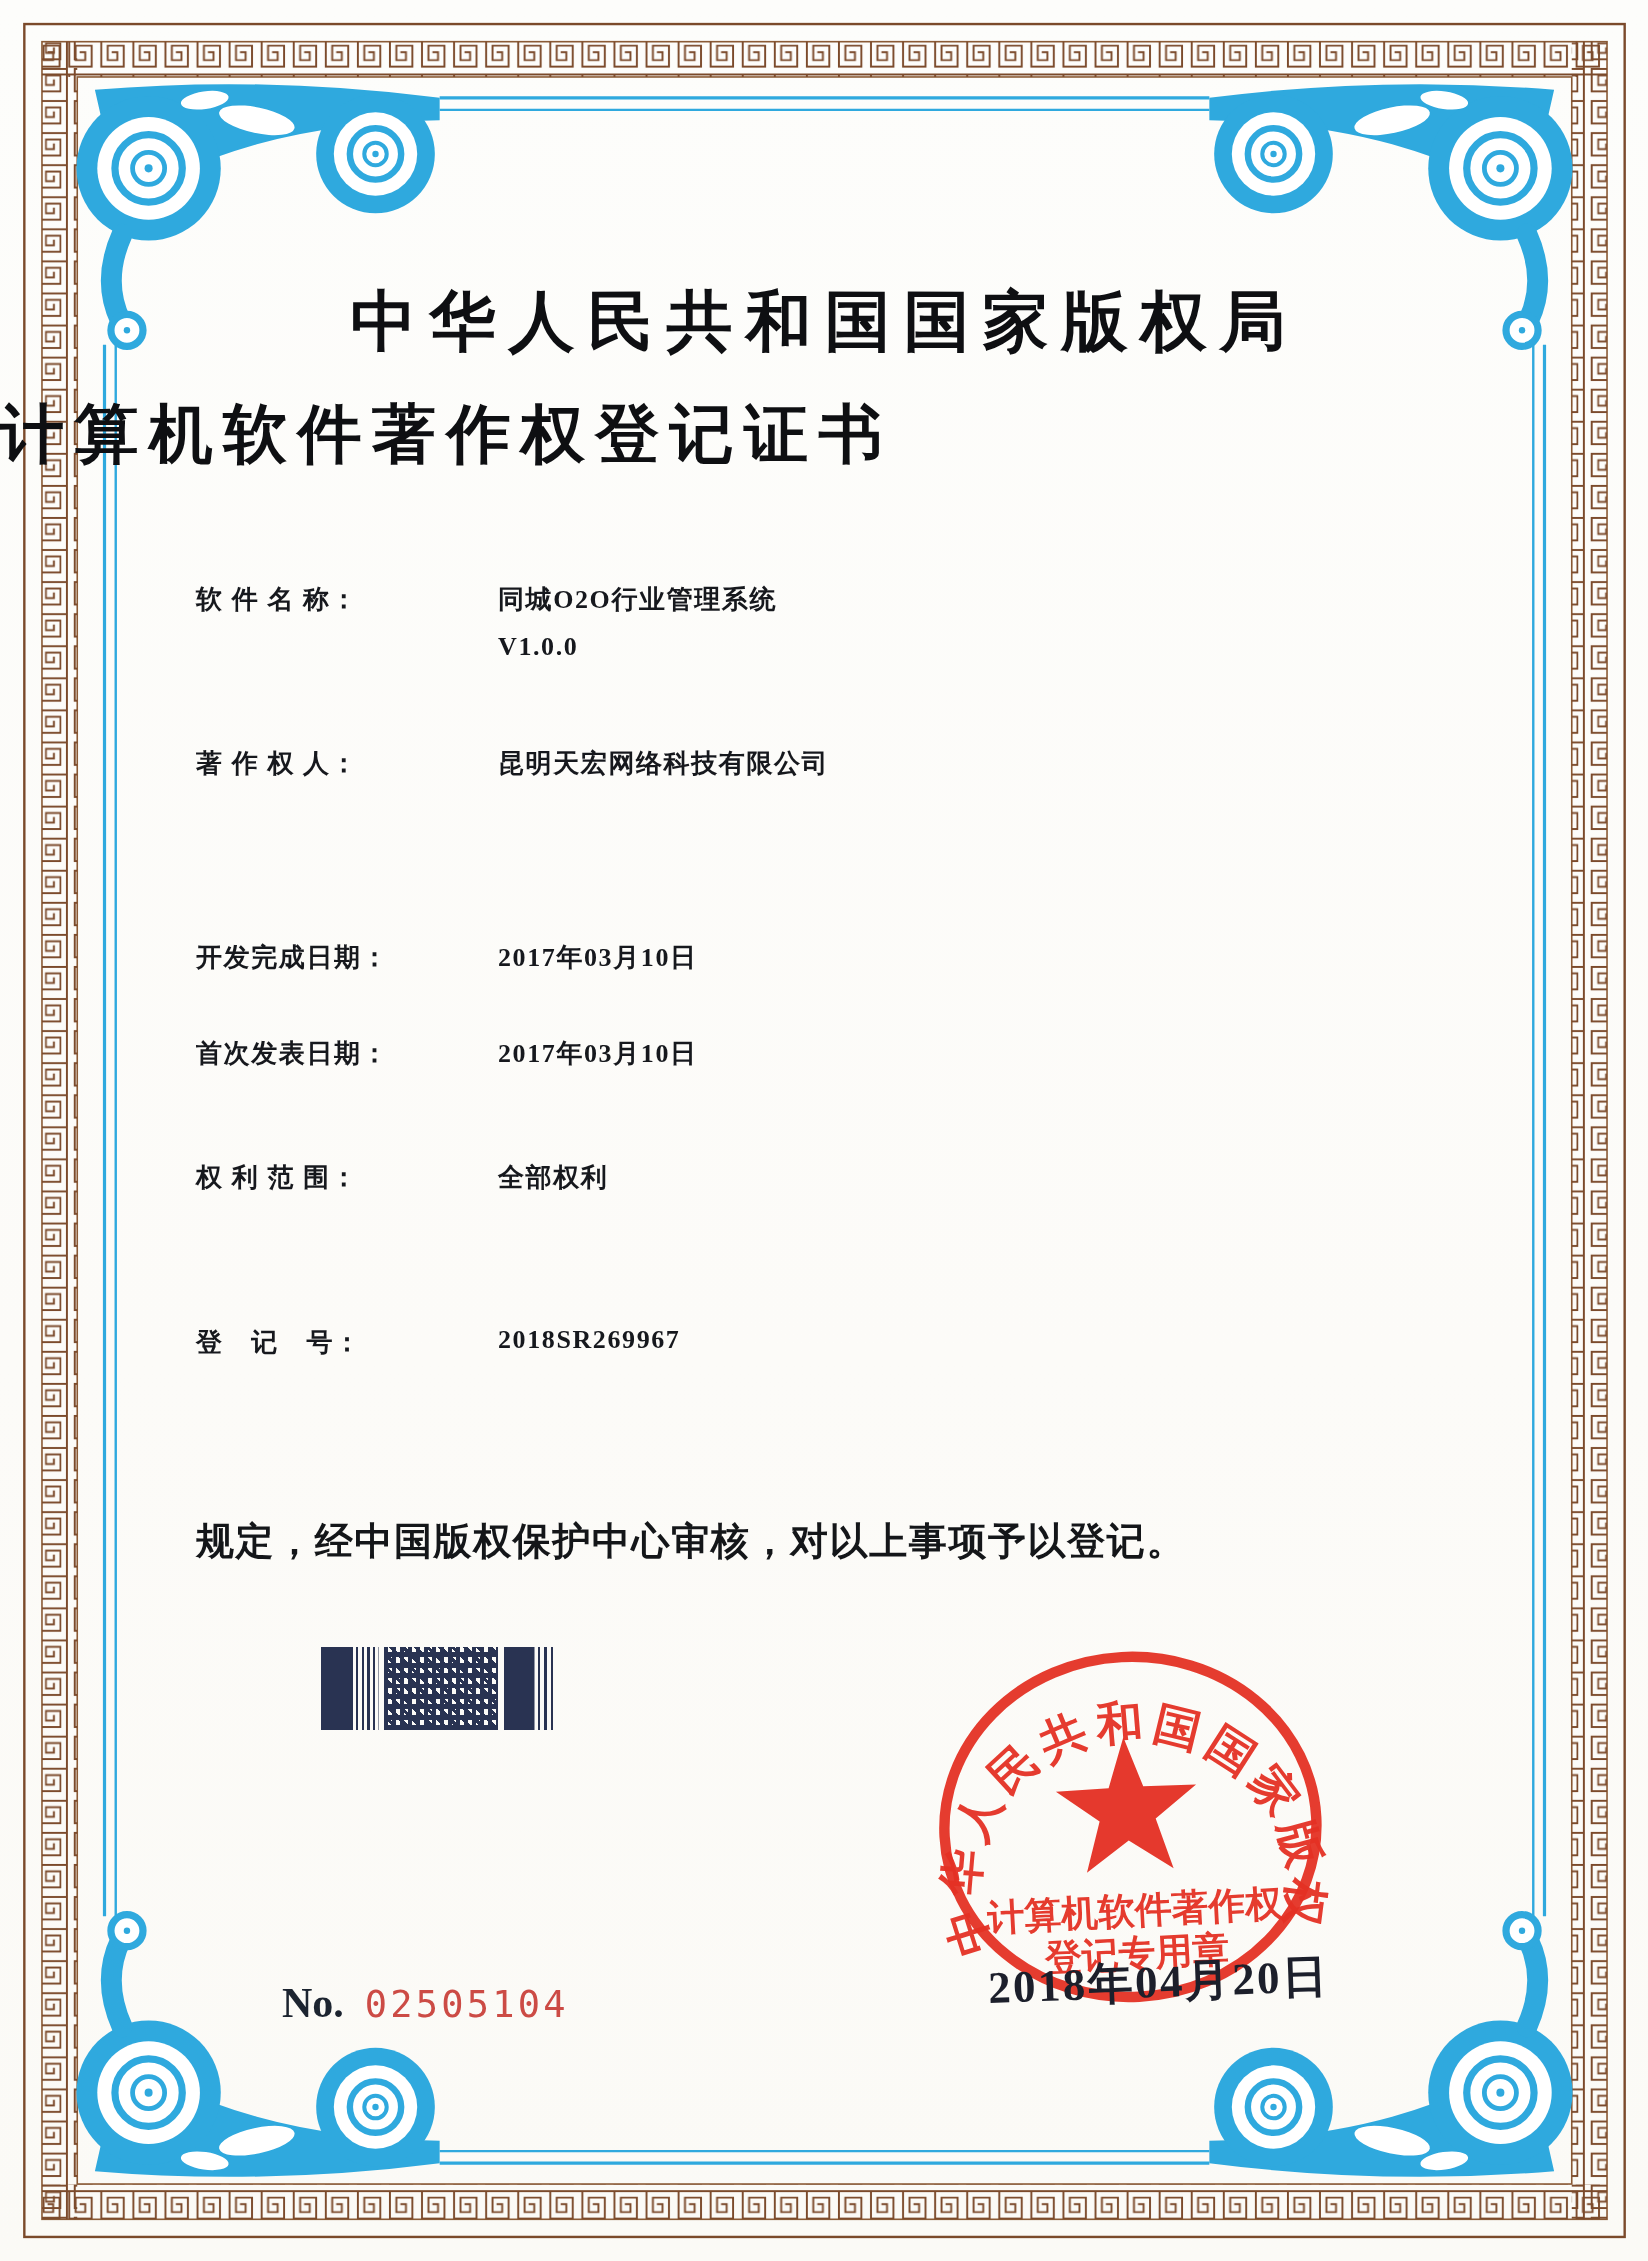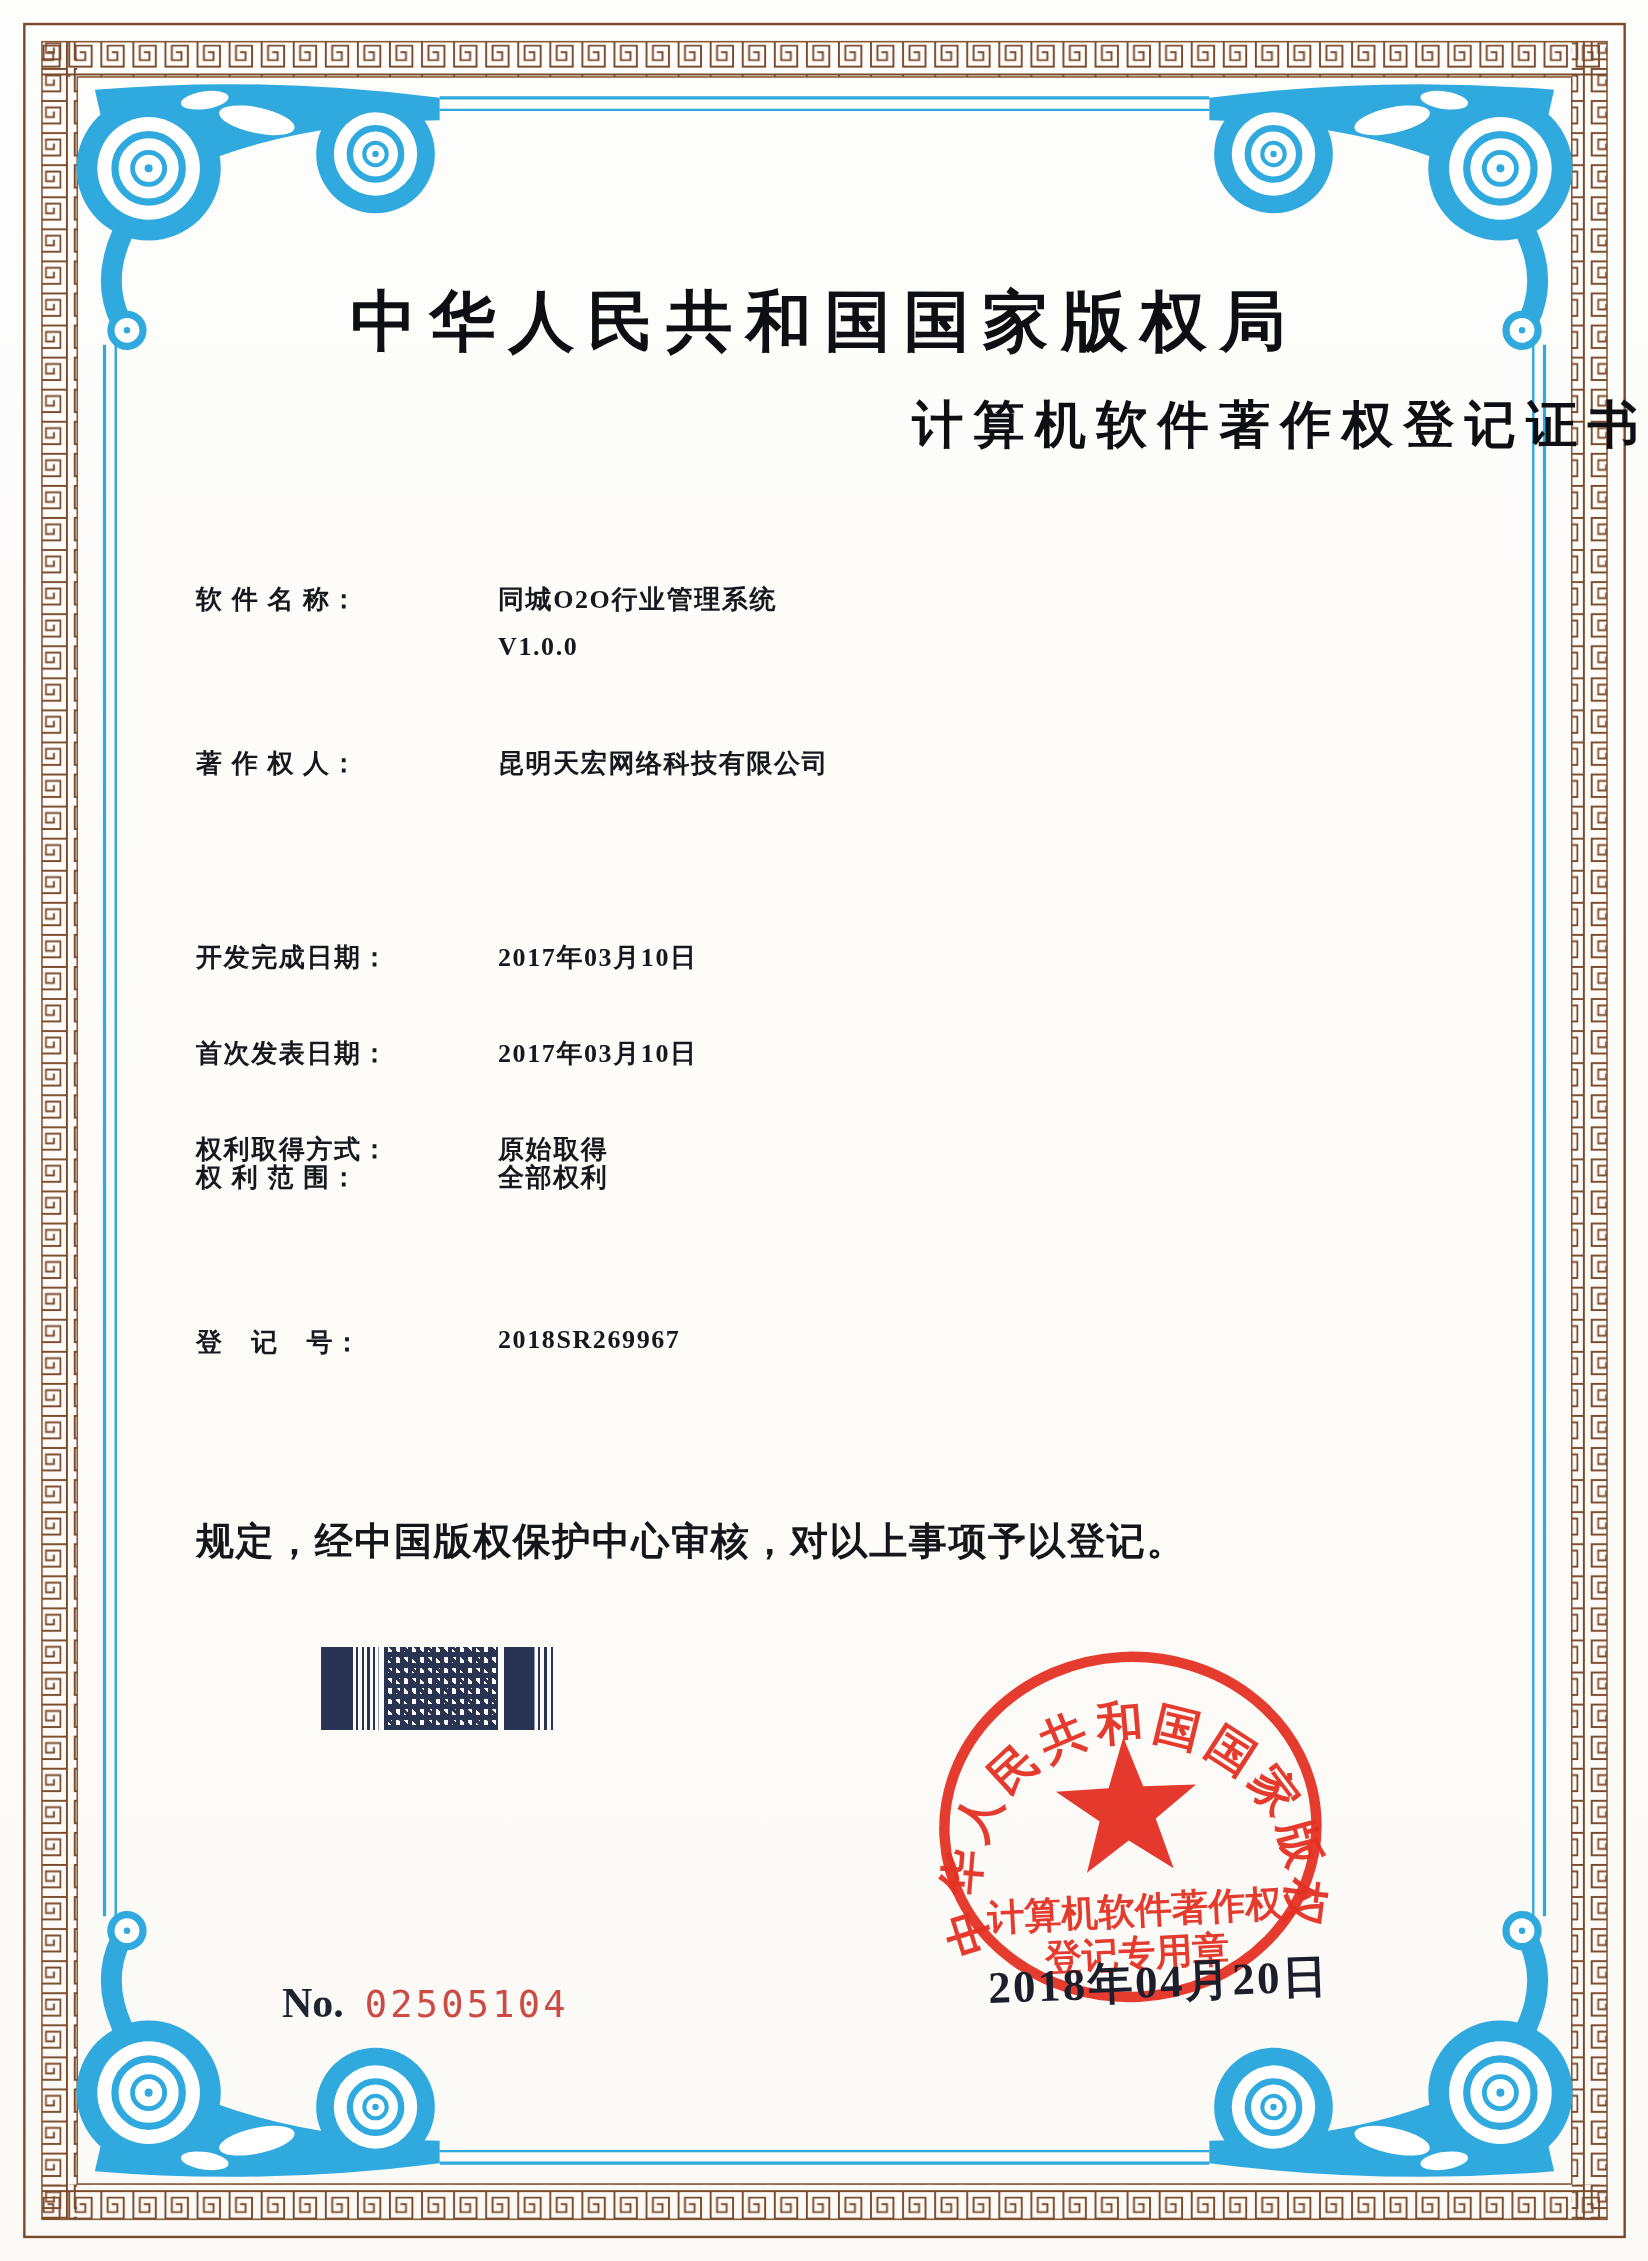--- a/index.html
+++ b/index.html
@@ -10,22 +10,22 @@
     font-family:"Liberation Serif","DejaVu Serif",serif;
     color:#16181d;
   }
   .abs{position:absolute;white-space:nowrap;}
   .ornament{position:absolute;left:0;top:0;pointer-events:none;}
   .issuer-title{
     left:0;top:277px;width:1649px;text-align:center;
     font-size:66px;font-weight:bold;letter-spacing:13px;color:#0e0f12;
   }
   .doc-title{
-    left:0;top:391px;width:1649px;text-align:right;
-    font-size:51px;font-weight:bold;letter-spacing:10.4px;color:#0e0f12;
+    left:0;top:391px;width:1649px;text-align:left;
+    font-size:64px;font-weight:bold;letter-spacing:10.4px;color:#0e0f12;
   }
   .certno-line{left:1001px;top:491px;font-size:28px;font-weight:bold;color:#262b38;letter-spacing:0.8px;}
   .certno-line .certno-value{margin-left:27px;}
   .row{position:absolute;left:196px;font-size:26px;font-weight:bold;letter-spacing:1.6px;}
   .row .val{position:absolute;left:302px;top:0;white-space:nowrap;}
   .row .val2{position:absolute;left:302px;top:50px;white-space:nowrap;}
   .statement{font-size:38px;font-weight:bold;letter-spacing:1.6px;color:#141619;}
   .barcode{
     left:321px;top:1647px;width:234px;height:83px;
     background-color:transparent;
@@ -137,24 +137,20 @@
     <span class="val">昆明天宏网络科技有限公司</span>
   </div>
   <div class="row" style="top:940px;">
     <span>开发完成日期：</span>
     <span class="val">2017年03月10日</span>
   </div>
   <div class="row" style="top:1036px;">
     <span>首次发表日期：</span>
     <span class="val">2017年03月10日</span>
   </div>
-  <div class="row" style="top:1132px;">
-    <span>权利取得方式：</span>
-    <span class="val">原始取得</span>
-  </div>
   <div class="row" style="top:1160px;">
     <span>权 利 范 围：</span>
     <span class="val">全部权利</span>
   </div>
   <div class="row" style="top:1325px;">
     <span>登　记　号：</span>
     <span class="val">2018SR269967</span>
   </div>
 
   <div class="abs statement" style="left:196px;top:1516px;">规定，经中国版权保护中心审核，对以上事项予以登记。</div>

